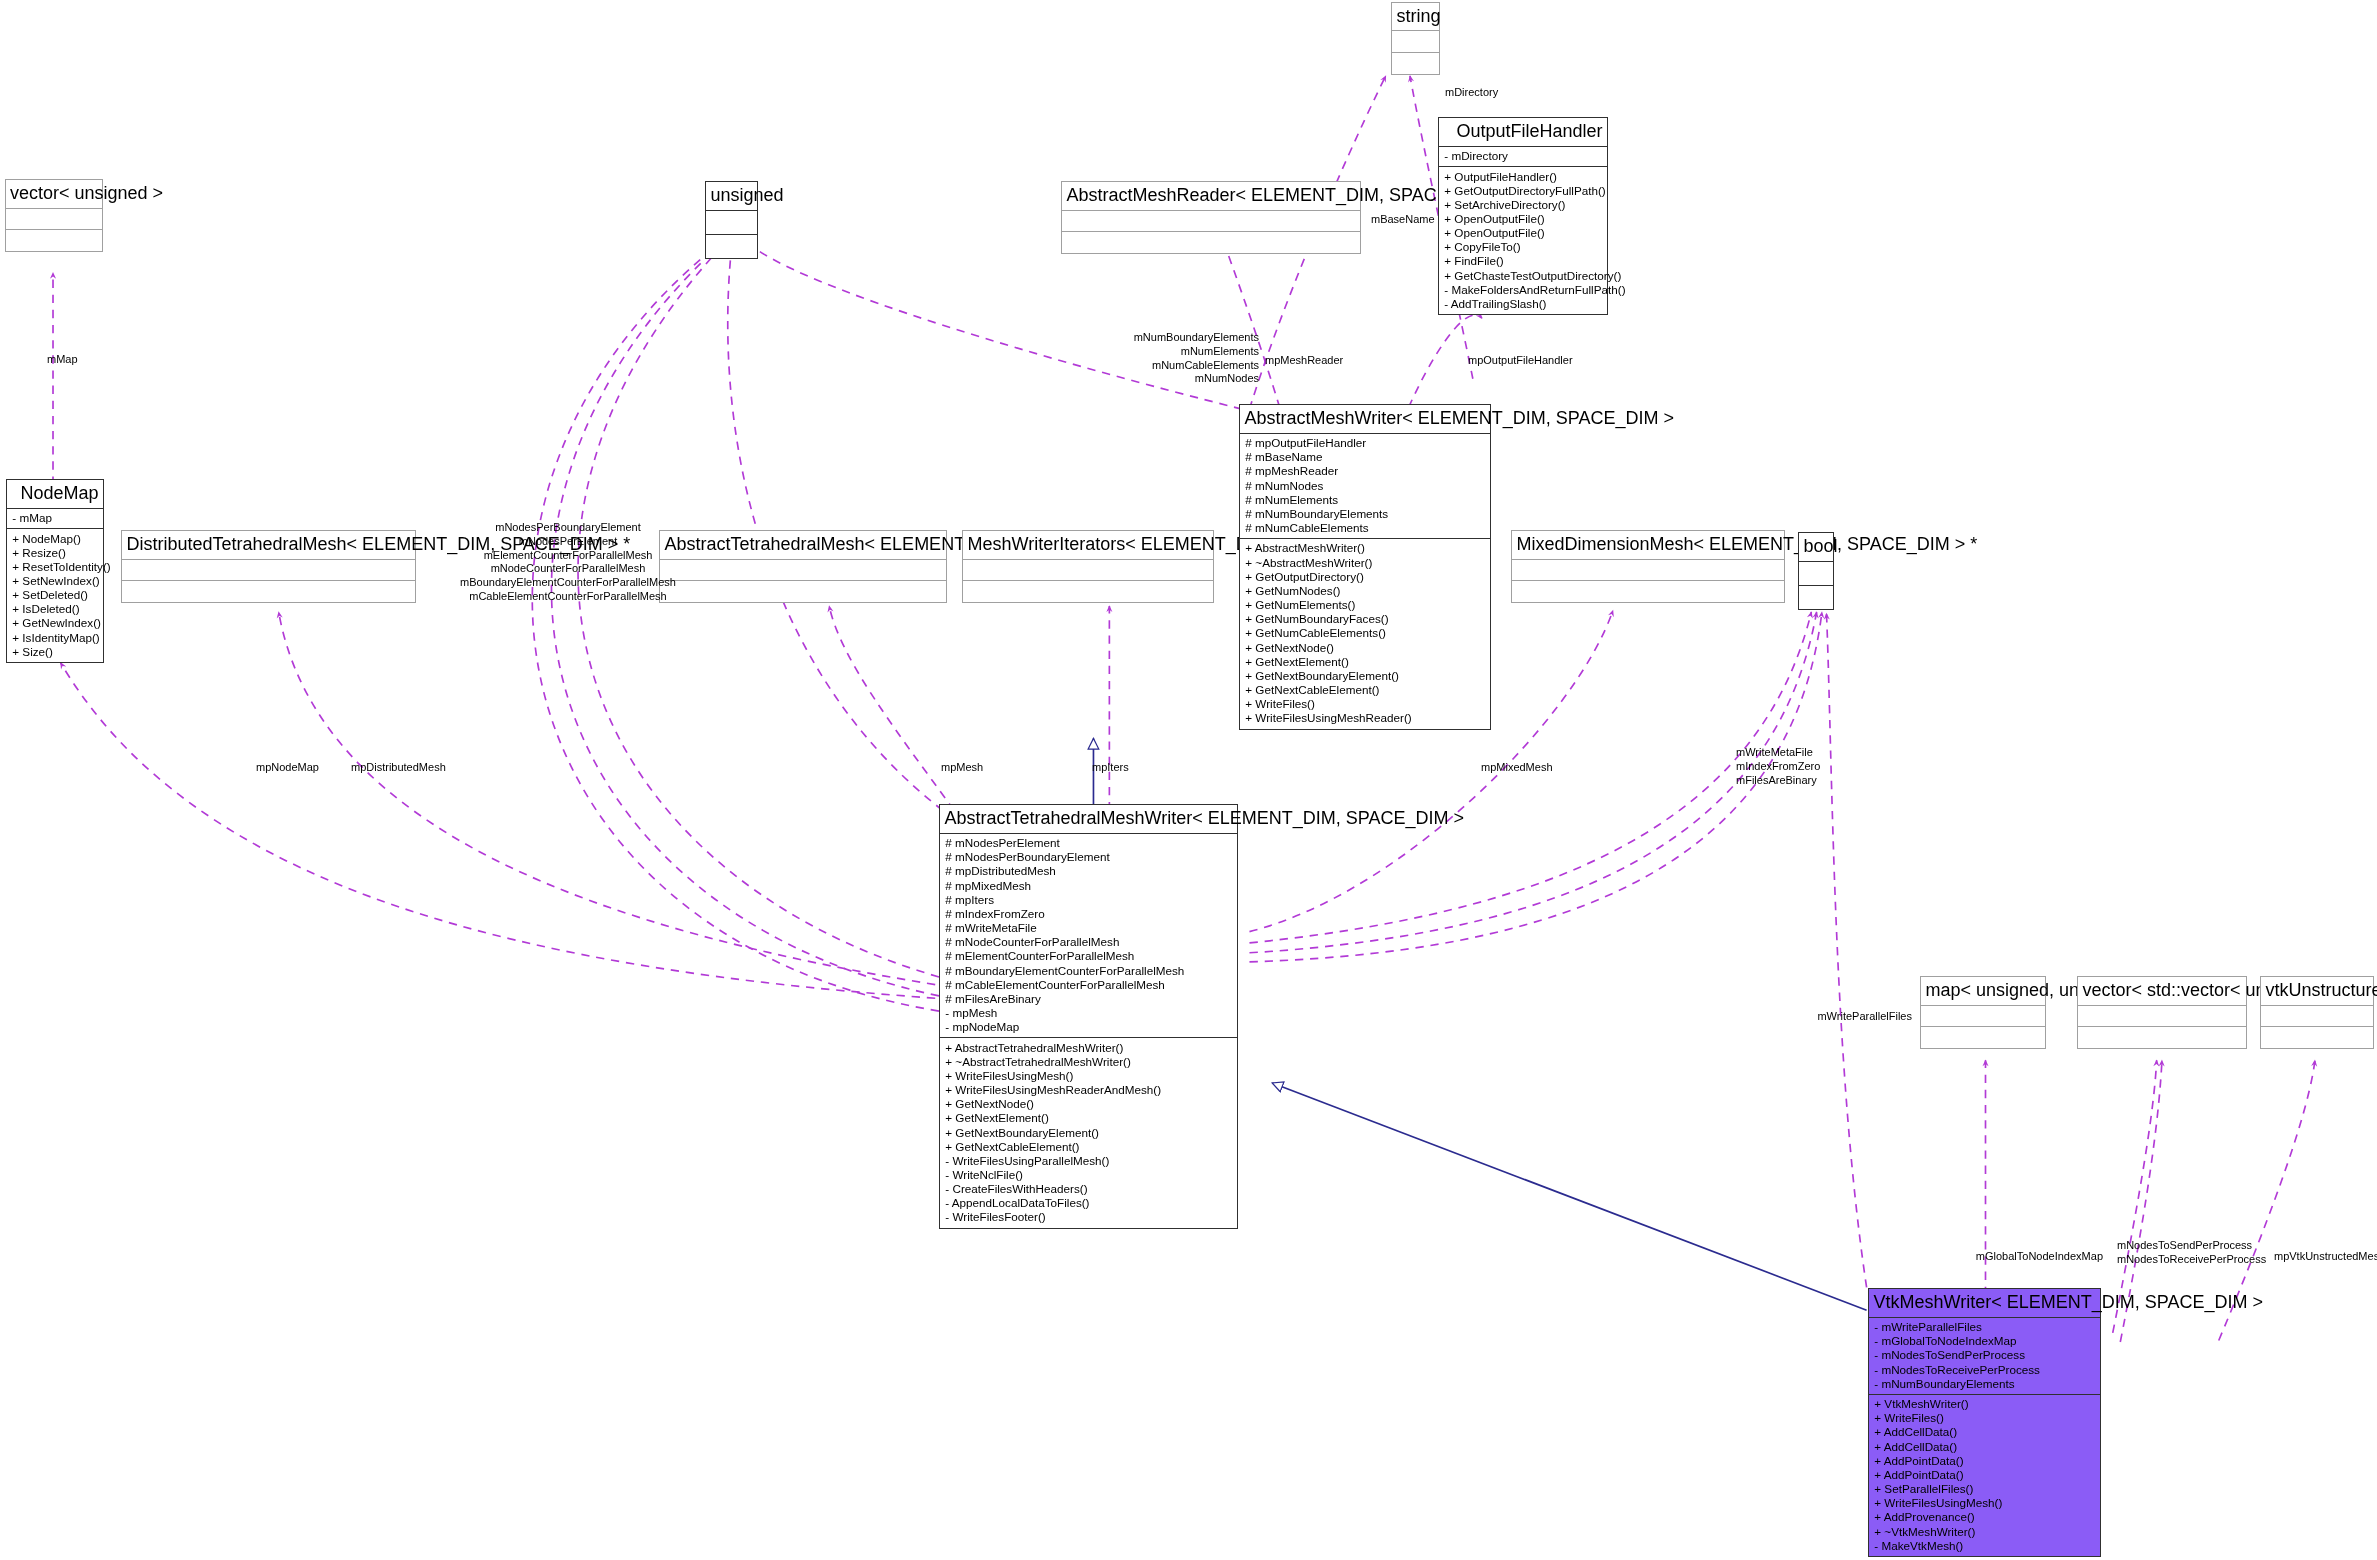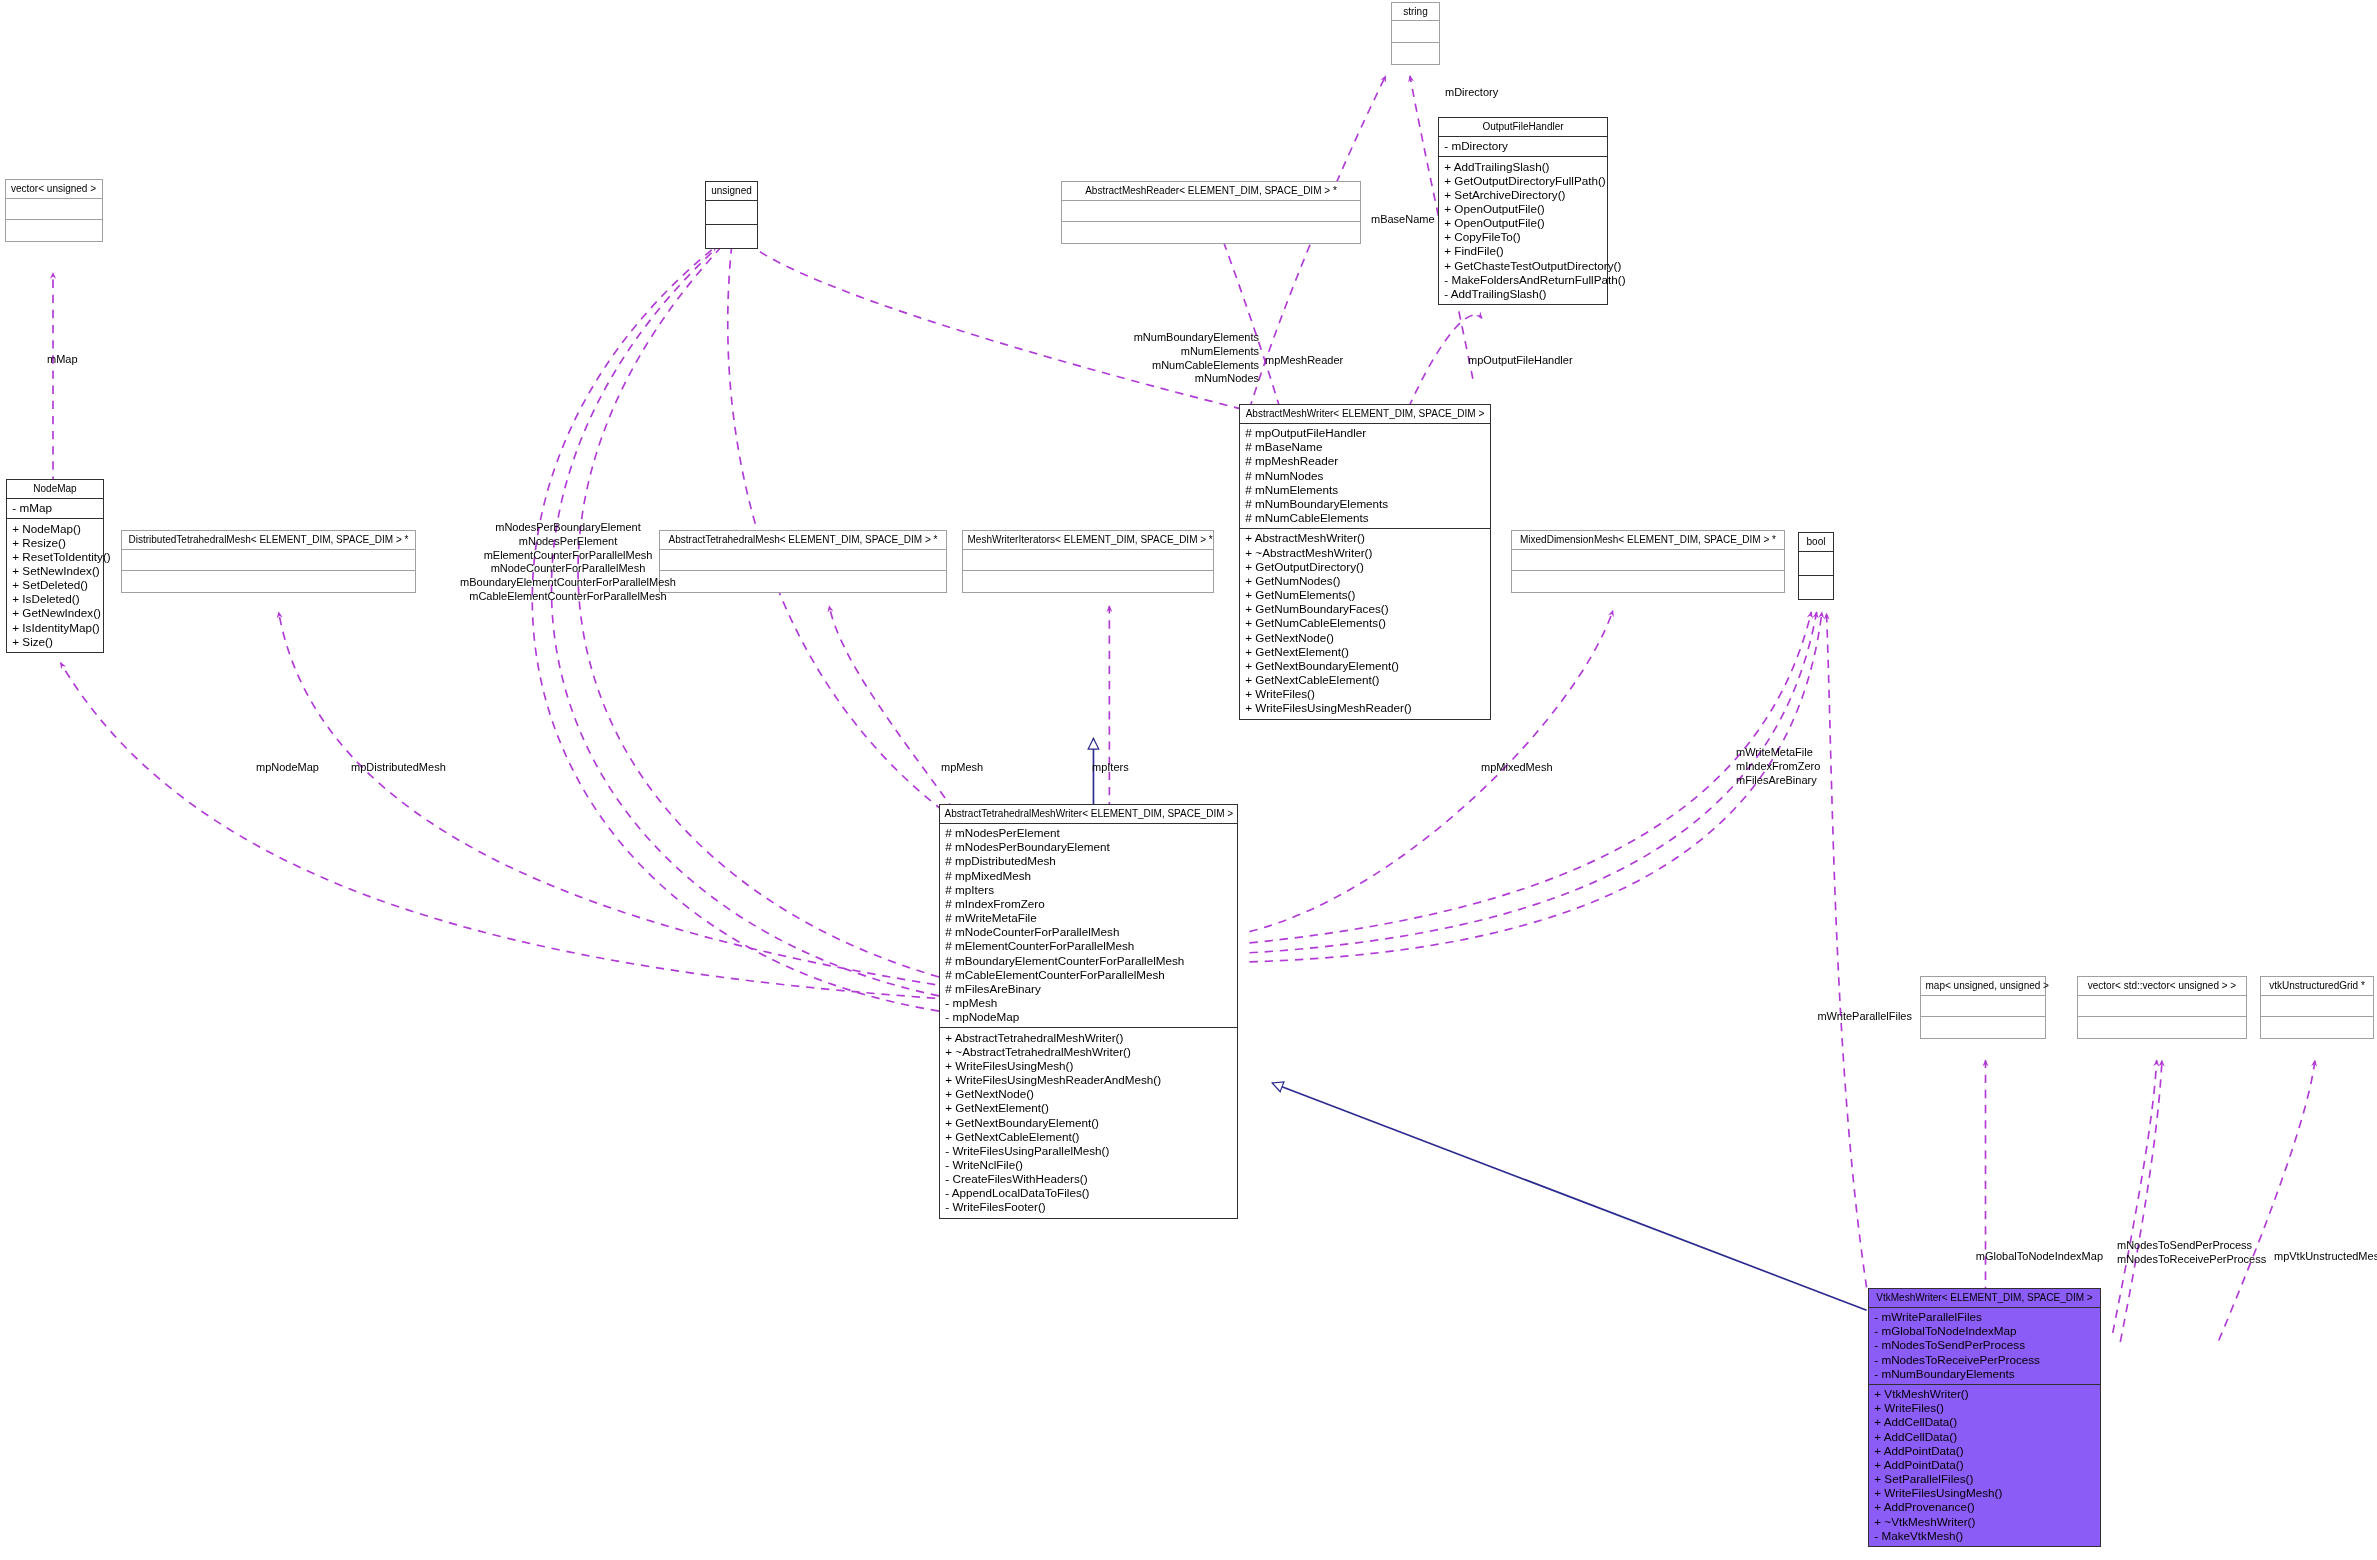--- a/index.html
+++ b/index.html
@@ -32,23 +32,23 @@
     z-index: 5;
   }
   .uml.solid {
     border: 1.5px solid #303030;
   }
   .uml.filled {
     background: #8b5cf6;
     border: 1.5px solid #303030;
   }
   .uml .title {
-    text-align: center;
+    text-align: right;
     padding: 3px 4.5px 3.8px 4.5px;
-    font-size: 10px;
+    font-size: 18px;
     color: #000;
     white-space: nowrap;
   }
   .uml.solid .title, .uml.filled .title {
     border-bottom: 1.5px solid #303030;
   }
   .uml.plain .title {
     border-bottom: 0.8px solid #a0a0a0;
   }
   .uml .sect {
@@ -177,21 +177,21 @@
     <div class="sect attrs"></div>
     <div class="sect ops"></div>
   </div>
 
   <div class="uml solid" style="left:1438px; top:117px; width:170px;">
     <div class="title">OutputFileHandler</div>
     <div class="sect attrs">
       <div class="row">- mDirectory</div>
     </div>
     <div class="sect ops">
-      <div class="row">+ AddTrailingSlash()</div>
+      <div class="row">+ OutputFileHandler()</div>
       <div class="row">+ GetOutputDirectoryFullPath()</div>
       <div class="row">+ SetArchiveDirectory()</div>
       <div class="row">+ OpenOutputFile()</div>
       <div class="row">+ OpenOutputFile()</div>
       <div class="row">+ CopyFileTo()</div>
       <div class="row">+ FindFile()</div>
       <div class="row">+ GetChasteTestOutputDirectory()</div>
       <div class="row">- MakeFoldersAndReturnFullPath()</div>
       <div class="row">- AddTrailingSlash()</div>
     </div>

